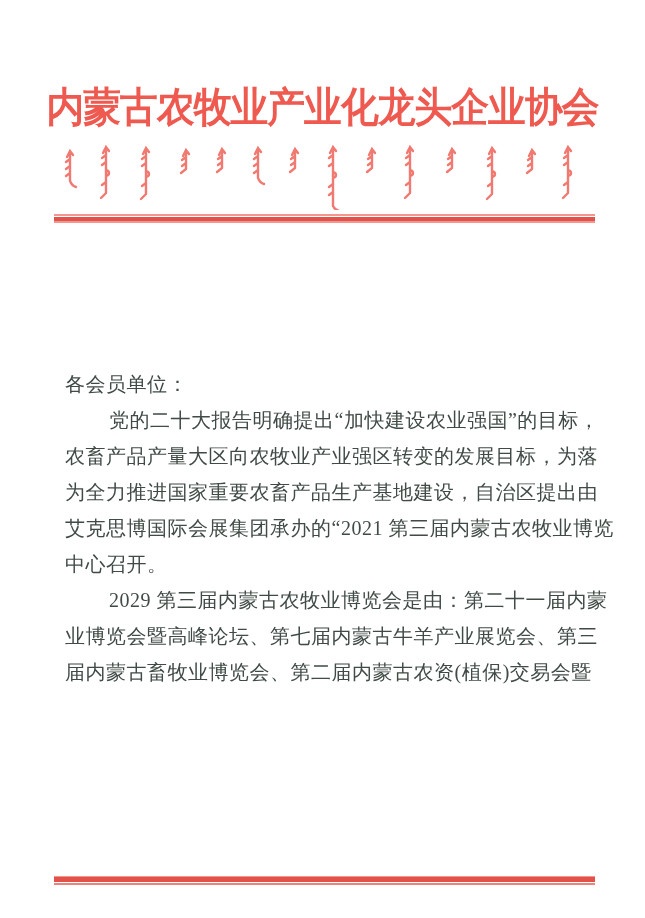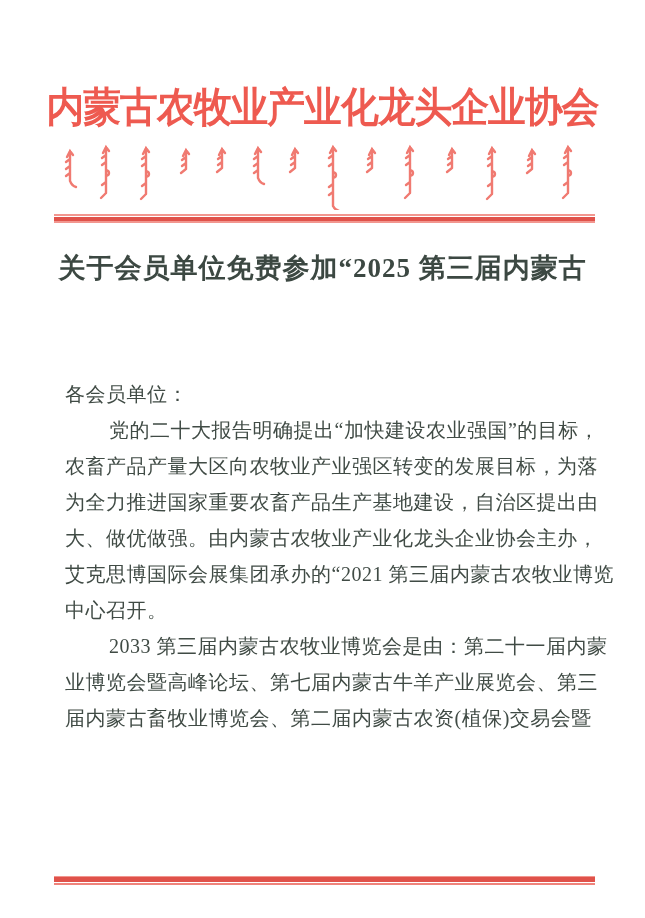--- a/index.html
+++ b/index.html
@@ -54,21 +54,21 @@
     color:#3c4842;
   }
   .doc-title .t-line{
     font-size:27px;
     font-weight:bold;
     line-height:40px;
     letter-spacing:1px;
   }
   
   .doc-body{
-    position:absolute;top:376px;left:65px;width:521px;
+    position:absolute;top:366px;left:65px;width:521px;
     color:#404b45;
     font-size:20px;
   }
   .line{
     line-height:36px;
     height:36px;
     text-align:justify;
     text-align-last:justify;
     letter-spacing:0.5px;
     white-space:nowrap;
@@ -118,37 +118,35 @@
       <use href="#mg-s" x="395" y="4"></use>
       <use href="#mg-l" x="435" y="3"></use>
       <use href="#mg-s" x="475" y="5"></use>
       <use href="#mg-l" x="511" y="2"></use>
     </svg>
   </div>
 
   <div class="rule rule-top"></div>
 
   <div class="doc-title">
-    <div class="t-line">关于会员单位免费参加“2025 第三届内蒙古</div>
   </div>
 
   <div class="doc-body">
     <div class="line line--end">各会员单位：</div>
 
     <div>
       <div class="line line--indent">党的二十大报告明确提出“加快建设农业强国”的目标，</div>
       <div class="line">农畜产品产量大区向农牧业产业强区转变的发展目标，为落</div>
       <div class="line">为全力推进国家重要农畜产品生产基地建设，自治区提出由</div>
-      <div class="line">大、做优做强。由内蒙古农牧业产业化龙头企业协会主办，</div>
       <div class="line">艾克思博国际会展集团承办的“2021 第三届内蒙古农牧业博览</div>
       <div class="line line--end">中心召开。</div>
     </div>
 
     <div>
-      <div class="line line--indent">2033 第三届内蒙古农牧业博览会是由：第二十一届内蒙</div>
+      <div class="line line--indent">2029 第三届内蒙古农牧业博览会是由：第二十一届内蒙</div>
       <div class="line">业博览会暨高峰论坛、第七届内蒙古牛羊产业展览会、第三</div>
       <div class="line">届内蒙古畜牧业博览会、第二届内蒙古农资(植保)交易会暨</div>
     </div>
   </div>
 
   <div class="rule rule-bottom"></div>
 
 </div>
 
 </body></html>

